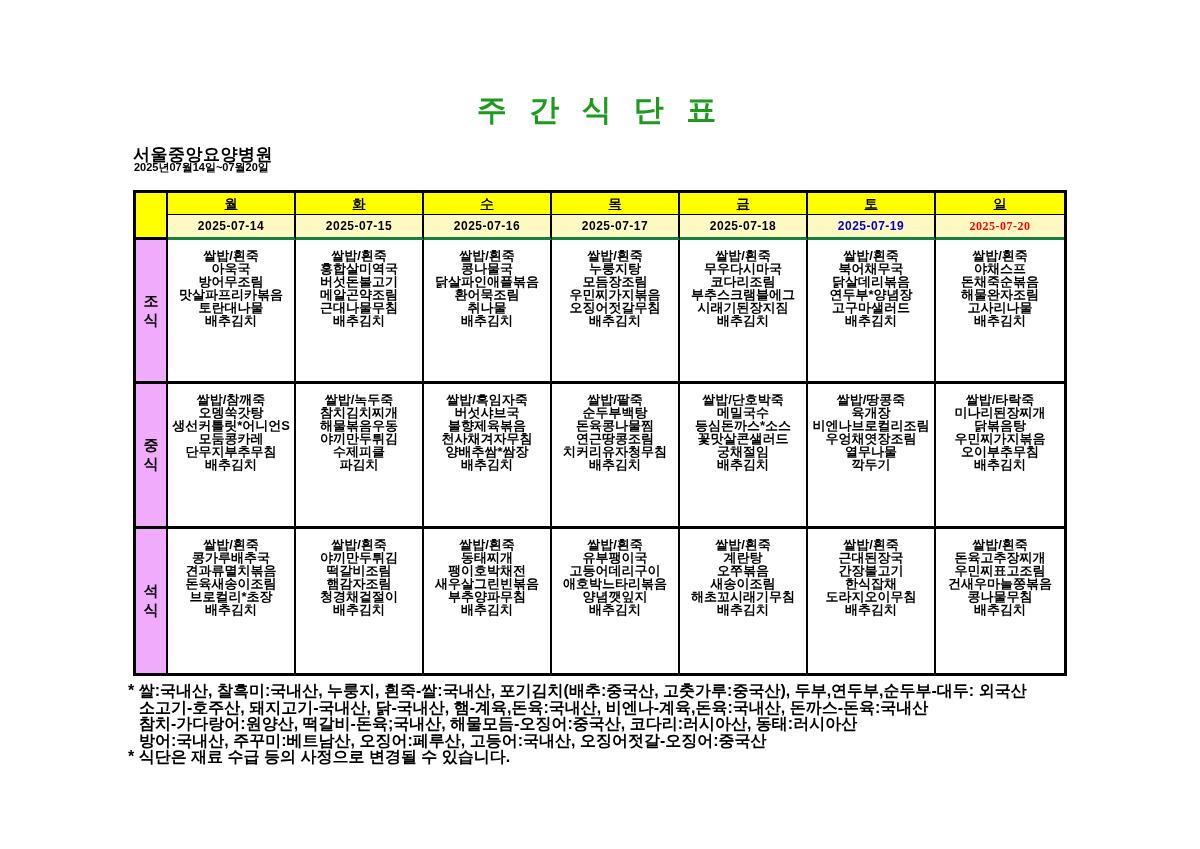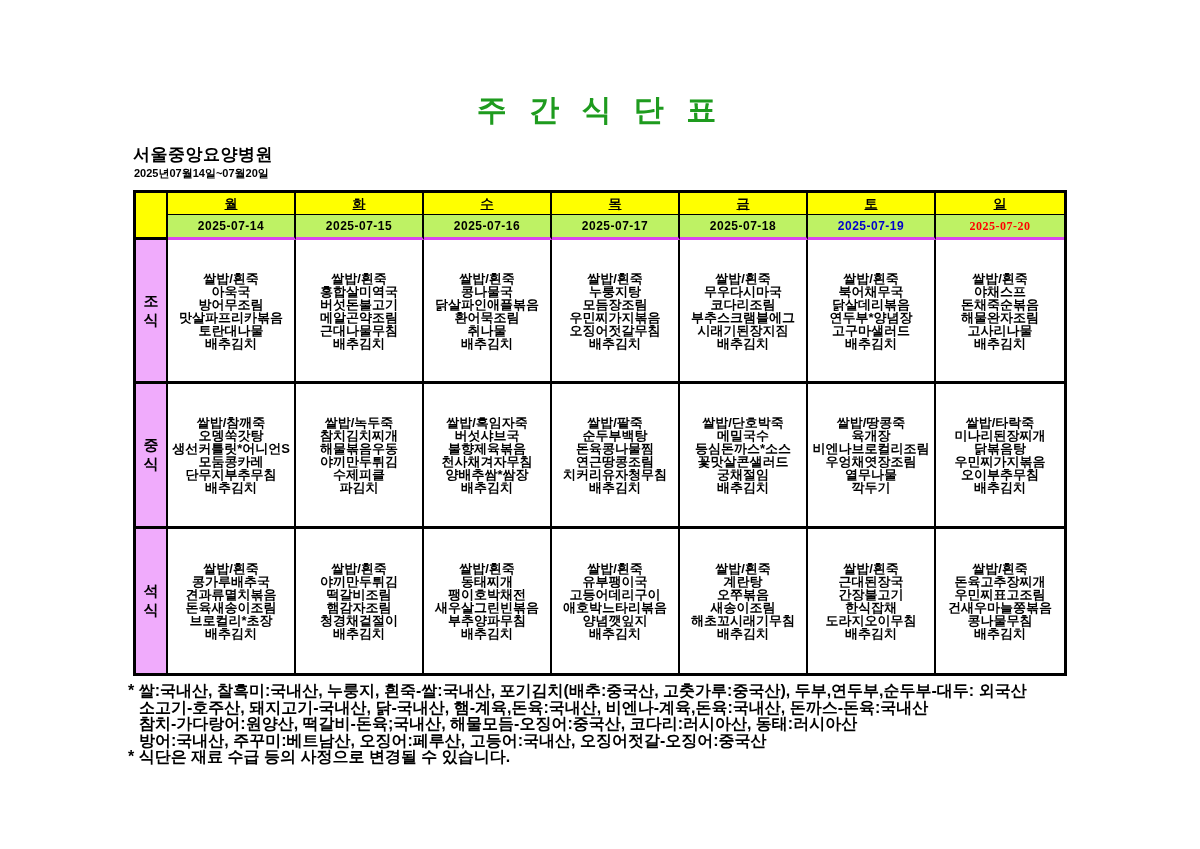--- a/index.html
+++ b/index.html
@@ -2,36 +2,36 @@
 <html><head>
 <meta charset="utf-8">
 <style>
   html,body{margin:0;padding:0;}
   body{width:1200px;height:849px;background:#ffffff;font-family:"Liberation Sans","DejaVu Sans",sans-serif;font-weight:700;color:#000;}
   #page{position:relative;width:1200px;height:849px;overflow:hidden;background:#fff;}
 
   .doc-title{position:absolute;left:0;top:90px;width:1200px;text-align:center;
     font-size:30px;letter-spacing:7px;color:#1e9b1e;font-weight:700;}
   .hospital{position:absolute;left:133px;top:143px;font-size:17px;letter-spacing:0.5px;}
-  .period{position:absolute;left:134px;top:166px;font-size:11px;}
+  .period{position:absolute;left:134px;top:160px;font-size:11px;}
 
   #menu-table{position:absolute;left:133px;top:190px;width:934px;height:486px;
     box-sizing:border-box;border:3px solid #000;background:#fff;
     display:grid;grid-template-columns:32px repeat(7,1fr);
     grid-template-rows:22px 25px 1fr 1fr 1fr;}
   .cell{box-sizing:border-box;border-right:2px solid #000;display:flex;align-items:center;justify-content:center;overflow:hidden;}
   .cell.last-col{border-right:none;}
   .corner{grid-column:1;grid-row:1/3;background:#ffff00;border-bottom:3px solid #000;}
   .day-cell{background:#ffff00;border-bottom:1px solid #000;font-size:13px;}
   .day-cell span{text-decoration:underline;}
-  .date-cell{background:#bef264;border-bottom:3px solid #d946ef;font-size:12px;letter-spacing:0.5px;}
+  .date-cell{background:#fef9c3;border-bottom:3px solid #15803d;font-size:12px;letter-spacing:0.5px;}
   .label-cell{background:#f0abfc;border-bottom:3px solid #000;font-size:15px;}
   .label-cell span{display:inline-block;width:1em;word-break:break-all;text-align:center;line-height:1.25;}
   .menu-cell{background:#fff;border-bottom:3px solid #000;flex-direction:column;
-    justify-content:center;padding:9px 2px;font-size:13px;}
+    justify-content:flex-start;padding:9px 2px;font-size:13px;}
   .menu-cell div{white-space:nowrap;line-height:1;}
   .no-bottom{border-bottom:none !important;}
 
   .footnotes{position:absolute;left:128px;top:683px;font-size:16px;line-height:16.6px;}
   .fn-line{white-space:nowrap;}
   .fn-line.indent{padding-left:11px;}
 </style>
 </head>
 <body>
 

